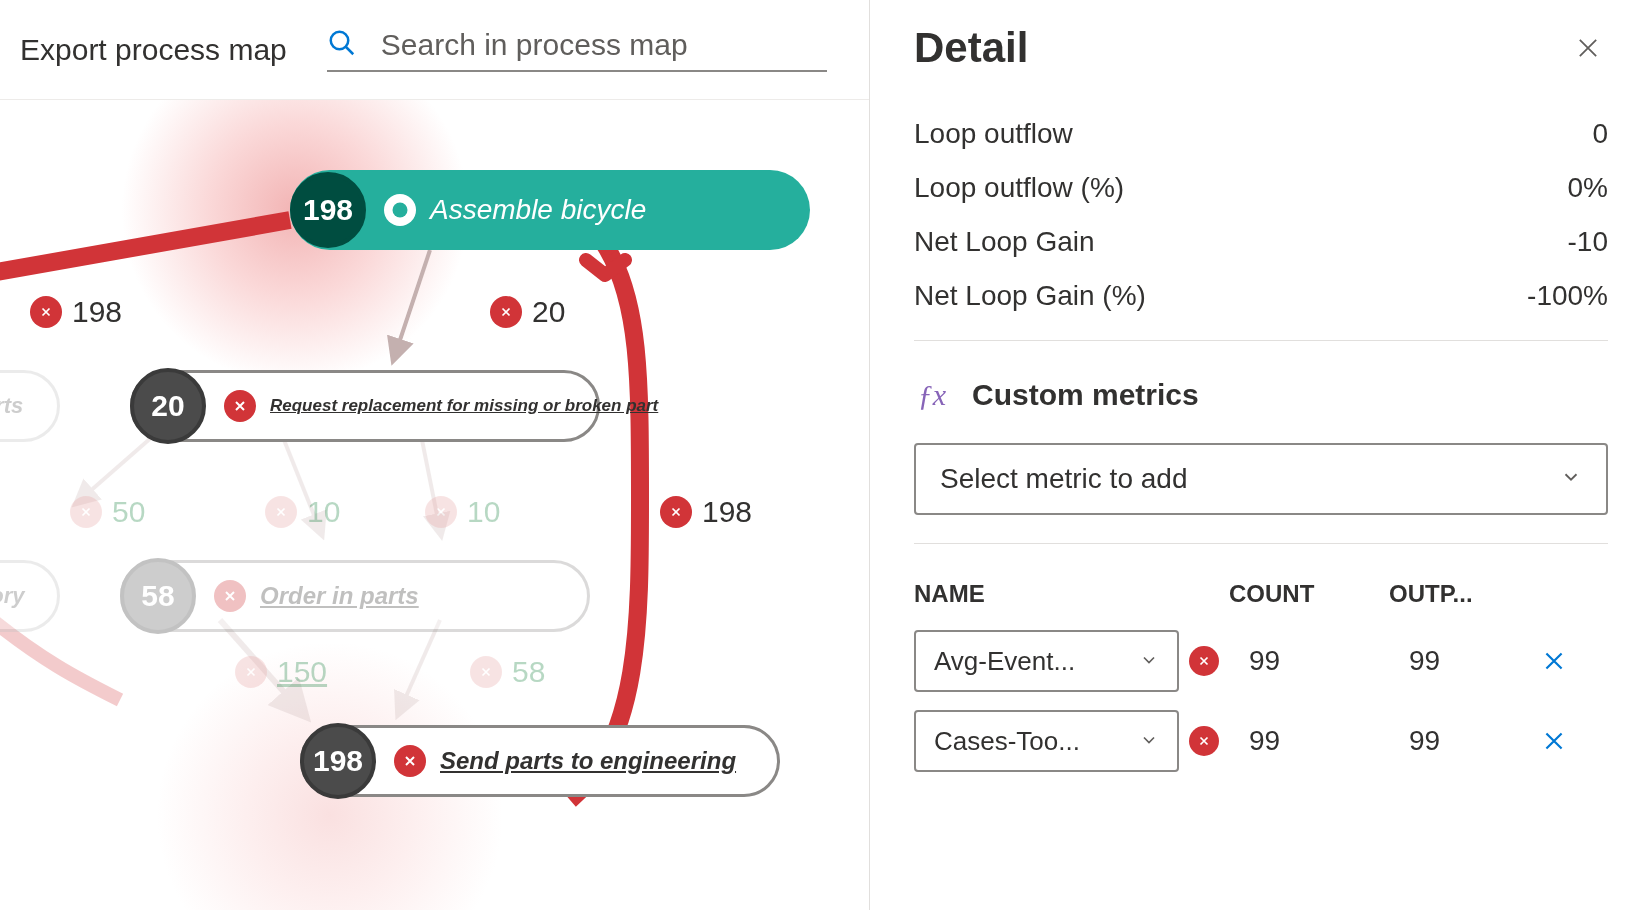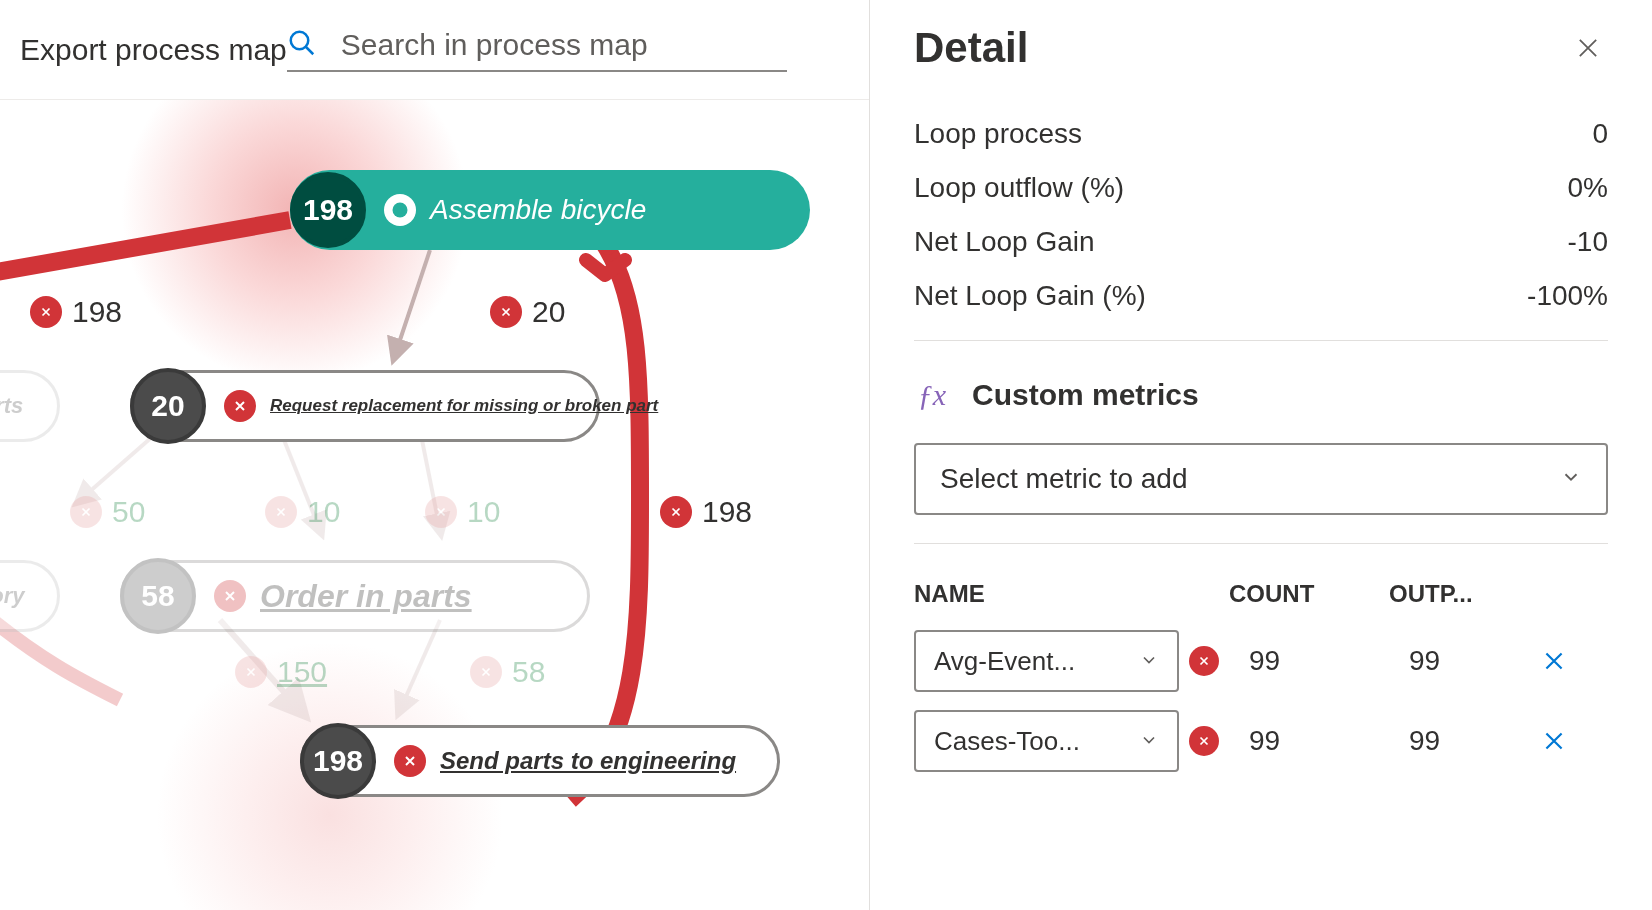--- a/index.html
+++ b/index.html
@@ -12,20 +12,21 @@
     width: 870px;
     height: 100%;
     border-right: 1px solid #e1dfdd;
   }
   .left-header {
     display: flex;
     align-items: center;
     height: 100px;
     padding: 0 20px;
     border-bottom: 1px solid #edebe9;
+    gap: 40px;
   }
   .export-link {
     font-size: 30px;
     color: #323130;
     white-space: nowrap;
   }
   .search-wrap {
     display: flex;
     align-items: center;
     gap: 24px;
@@ -320,21 +321,21 @@
         <span>tory</span>
       </div>
 
       <div class="pill pill-dark faded" style="left:120px; top:460px; width:470px;">
         <div class="count-badge">58</div>
         <div class="x-badge">
           <svg width="16" height="16" viewBox="0 0 24 24" stroke="#fff" stroke-width="3">
               <path d="M6 6l12 12M18 6l-12 12"></path>
             </svg>
         </div>
-        <div class="label" style="font-size:32px;">Order in parts</div>
+        <div class="label" style="font-size:24px;">Order in parts</div>
       </div>
 
       <div class="pill pill-dark big" style="left:300px; top:625px; width:480px;">
         <div class="count-badge">198</div>
         <div class="x-badge">
           <svg width="16" height="16" viewBox="0 0 24 24" stroke="#fff" stroke-width="3">
               <path d="M6 6l12 12M18 6l-12 12"></path>
             </svg>
         </div>
         <div class="label">Send parts to engineering</div>
@@ -413,21 +414,21 @@
     <div class="panel-title-row">
       <div class="panel-title">Detail</div>
       <button class="close-btn">
         <svg width="28" height="28" viewBox="0 0 24 24" fill="none" stroke="currentColor" stroke-width="1.5">
           <path d="M5 5l14 14M19 5L5 19"></path>
         </svg>
       </button>
     </div>
 
     <div class="metrics-row">
-      <span>Loop process</span>
+      <span>Loop outflow</span>
       <span class="val">0</span>
     </div>
     <div class="metrics-row">
       <span>Loop outflow (%)</span>
       <span class="val">0%</span>
     </div>
     <div class="metrics-row">
       <span>Net Loop Gain</span>
       <span class="val">-10</span>
     </div>

